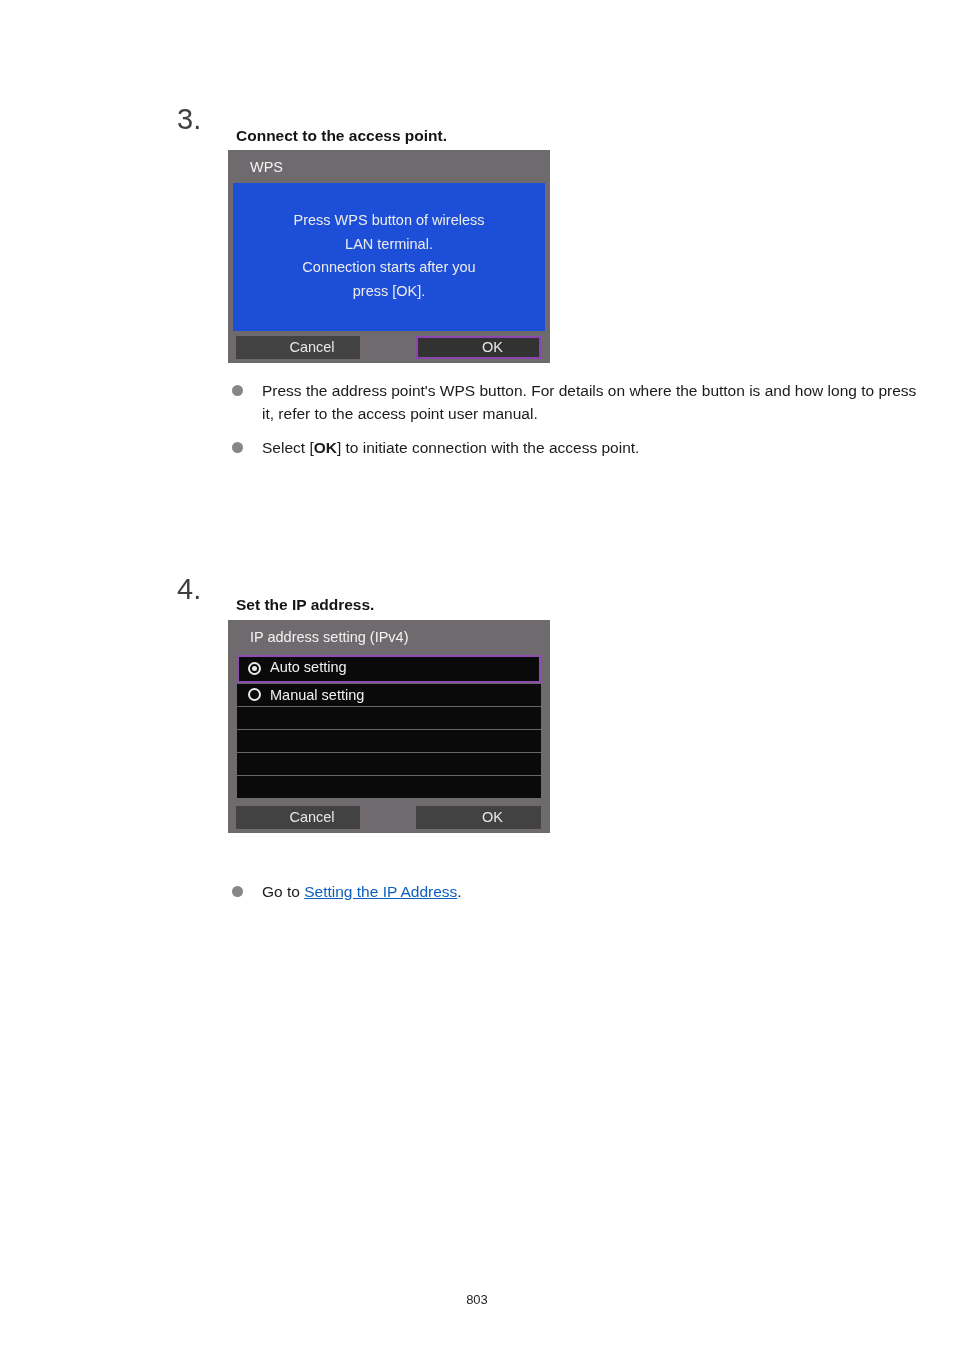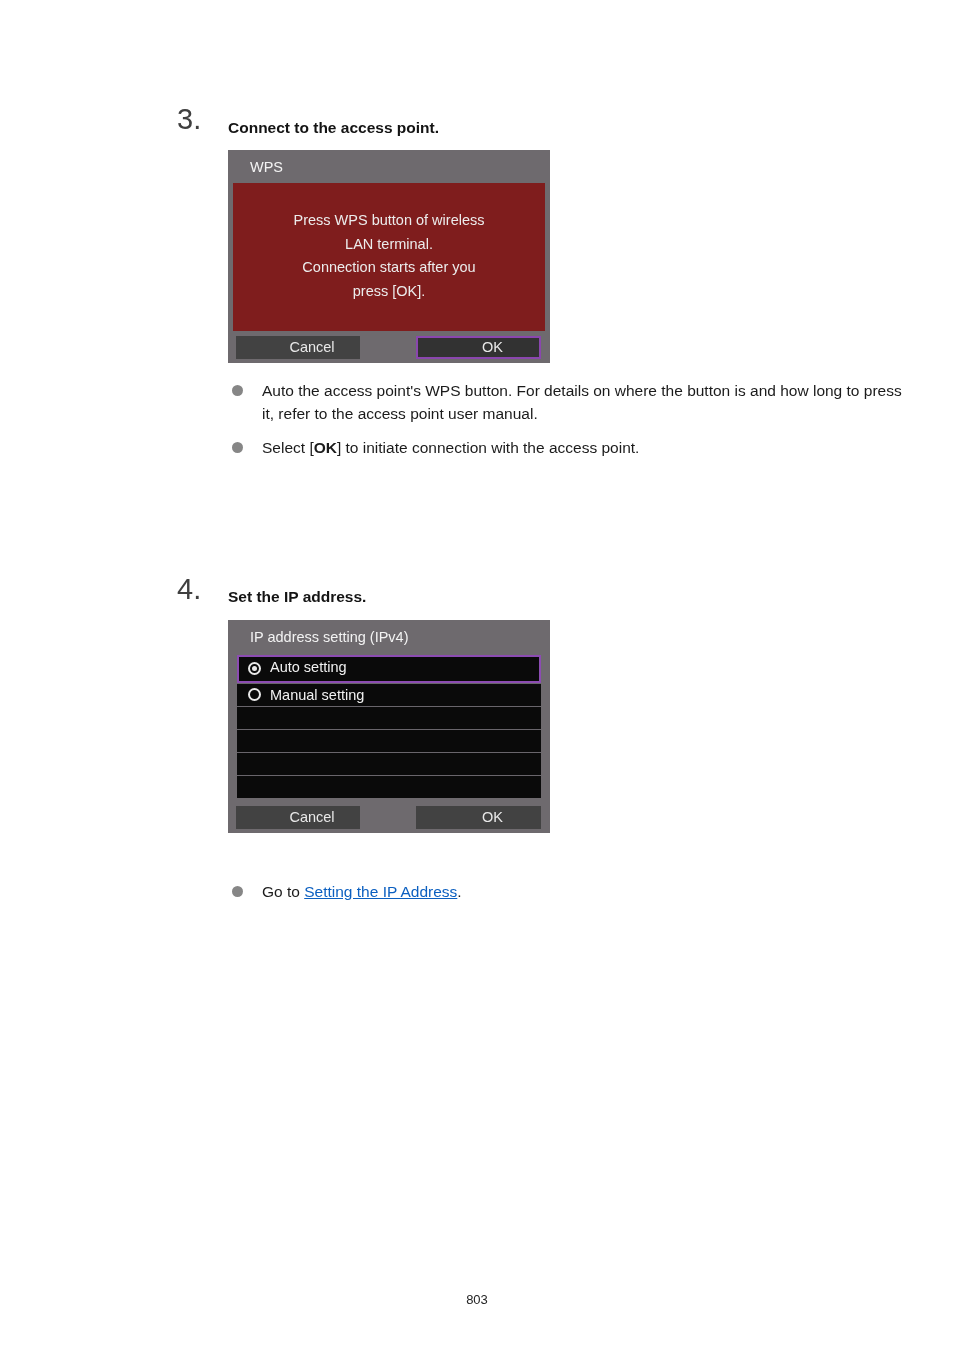--- a/index.html
+++ b/index.html
@@ -17,21 +17,21 @@
     position: absolute;
     font-size: 29px;
     line-height: 1;
     color: #3f3f3f;
   }
   #step3-number { left: 177px; top: 105px; }
   #step4-number { left: 177px; top: 575px; }
 
   .step-title {
     position: absolute;
-    margin: 0;
+    margin: 8px;
     font-size: 15.5px;
     font-weight: 700;
     color: #141414;
   }
   #step3-title { left: 228px; top: 119px; }
   #step4-title { left: 228px; top: 588px; }
 
   
   .camera-screen {
     position: absolute;
@@ -51,21 +51,21 @@
   }
 
   .wps-message {
     position: absolute;
     left: 5px;
     top: 33px;
     width: 312px;
     height: 148px;
     box-sizing: border-box;
     padding-top: 26px;
-    background: #7f1d1d;
+    background: #1d4ed8;
     color: #ececec;
     font-size: 14.5px;
     line-height: 23.5px;
     text-align: center;
   }
 
   .cam-btn {
     position: absolute;
     top: 186px;
     width: 124px;
@@ -187,21 +187,21 @@
       <div>press [OK].</div>
     </div>
     <div class="cam-btn cancel">Cancel</div>
     <div class="cam-btn ok highlighted">OK</div>
   </div>
 
   <div class="bullet-list" id="bullets-step3">
     <div class="bullet">
       <span class="dot"></span>
       <div class="bullet-text">
-        <span>Auto the access point's WPS button. For details on where the button is and how long to press it, refer to the access point user manual.</span>
+        <span>Press the address point's WPS button. For details on where the button is and how long to press it, refer to the access point user manual.</span>
       </div>
     </div>
     <div class="bullet">
       <span class="dot"></span>
       <div class="bullet-text">
         <span>Select [</span><b>OK</b><span>] to initiate connection with the access point.</span>
       </div>
     </div>
   </div>
 

